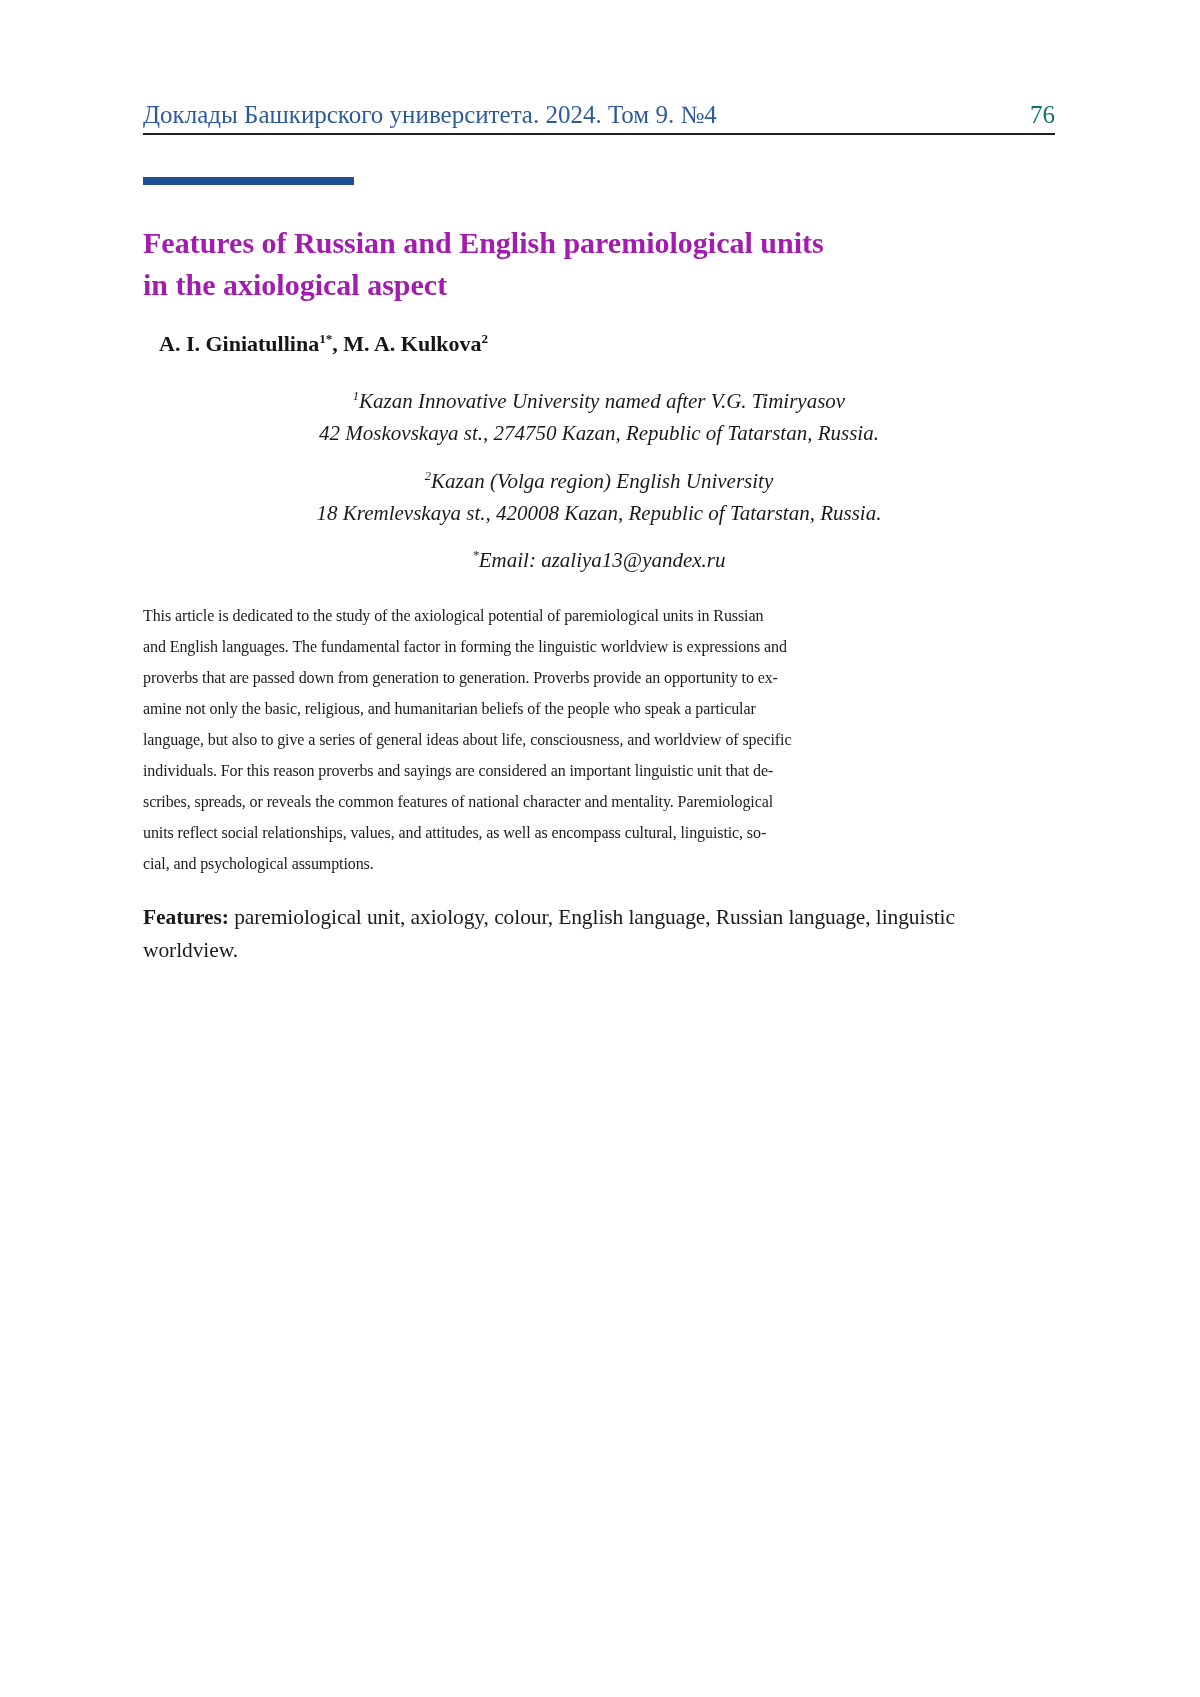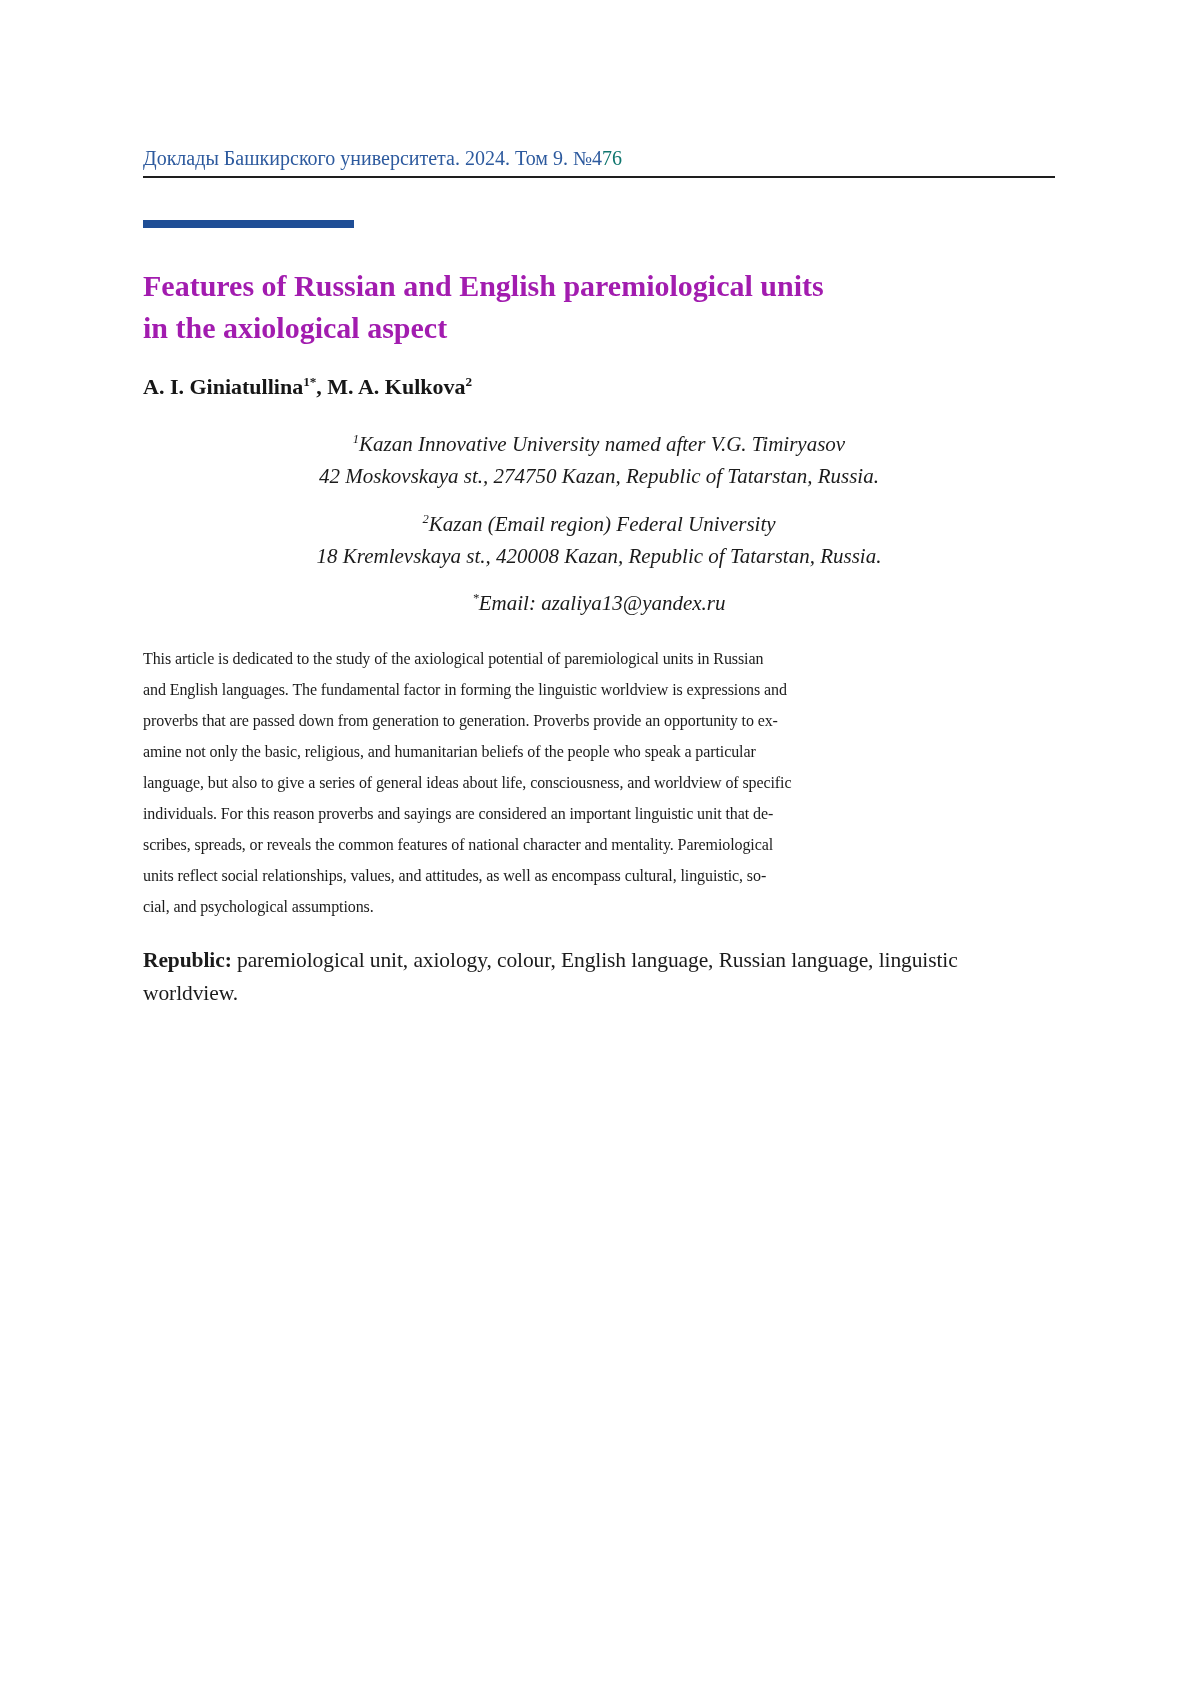--- a/index.html
+++ b/index.html
@@ -13,25 +13,24 @@
     height: 1697px;
     box-sizing: border-box;
     background: #ffffff;
     padding: 103px 145px 0 143px;
     font-family: "Liberation Serif", serif;
     color: #1b1b1b;
     overflow: hidden;
   }
   .header-row {
     display: flex;
-    justify-content: flex-start;
+    justify-content: space-between;
     align-items: baseline;
-    font-size: 20px;
+    font-size: 25px;
     line-height: 24px;
-    margin-top: 43px;
   }
   .journal-ref {
     color: #2d5a9e;
   }
   .page-num {
     color: #0f766e;
   }
   .header-rule {
     height: 0;
     border-top: 2.5px solid #1e1e1e;
@@ -45,21 +44,21 @@
   }
   .article-title {
     margin: 37px 0 0 0;
     font-size: 30px;
     line-height: 42px;
     font-weight: 700;
     white-space: pre;
     color: #a21caf;
   }
   .authors {
-    margin: 25px 0 0 0;
+    margin: 25px 0 0 16px;
     font-size: 22px;
     line-height: 26px;
     font-weight: 700;
     color: #161616;
   }
   sup {
     font-size: 60%;
     line-height: 0;
     vertical-align: super;
   }
@@ -118,31 +117,31 @@
   <div class="accent-bar"></div>
 
   <h1 class="article-title">Features of Russian and English paremiological units
 in the axiological aspect</h1>
 
   <p class="authors"><span>A. I. Giniatullina</span><sup>1*</sup><span>, </span><span>M. A. Kulkova</span><sup>2</sup></p>
 
   <div class="affiliations">
     <p class="affiliation"><sup>1</sup><span>Kazan Innovative University named after V.G. Timiryasov</span><br><span>42 Moskovskaya st., 274750 Kazan, Republic of Tatarstan, Russia.</span></p>
 
-    <p class="affiliation"><sup>2</sup><span>Kazan (Email region) Federal University</span><br><span>18 Kremlevskaya st., 420008 Kazan, Republic of Tatarstan, Russia.</span></p>
+    <p class="affiliation"><sup>2</sup><span>Kazan (Volga region) English University</span><br><span>18 Kremlevskaya st., 420008 Kazan, Republic of Tatarstan, Russia.</span></p>
   </div>
 
   <p class="email-line"><sup>*</sup><span>Email: azaliya13@yandex.ru</span></p>
 
   <p class="abstract">This article is dedicated to the study of the axiological potential of paremiological units in Russian
 and English languages. The fundamental factor in forming the linguistic worldview is expressions and
 proverbs that are passed down from generation to generation. Proverbs provide an opportunity to ex-
 amine not only the basic, religious, and humanitarian beliefs of the people who speak a particular
 language, but also to give a series of general ideas about life, consciousness, and worldview of specific
 individuals. For this reason proverbs and sayings are considered an important linguistic unit that de-
 scribes, spreads, or reveals the common features of national character and mentality. Paremiological
 units reflect social relationships, values, and attitudes, as well as encompass cultural, linguistic, so-
 cial, and psychological assumptions.</p>
 
-  <p class="keywords"><span class="kw-label">Republic:</span><span class="kw-text"> paremiological unit, axiology, colour, English language, Russian language, linguistic
+  <p class="keywords"><span class="kw-label">Features:</span><span class="kw-text"> paremiological unit, axiology, colour, English language, Russian language, linguistic
 worldview.</span></p>
 
 </div>
 
 </body></html>

